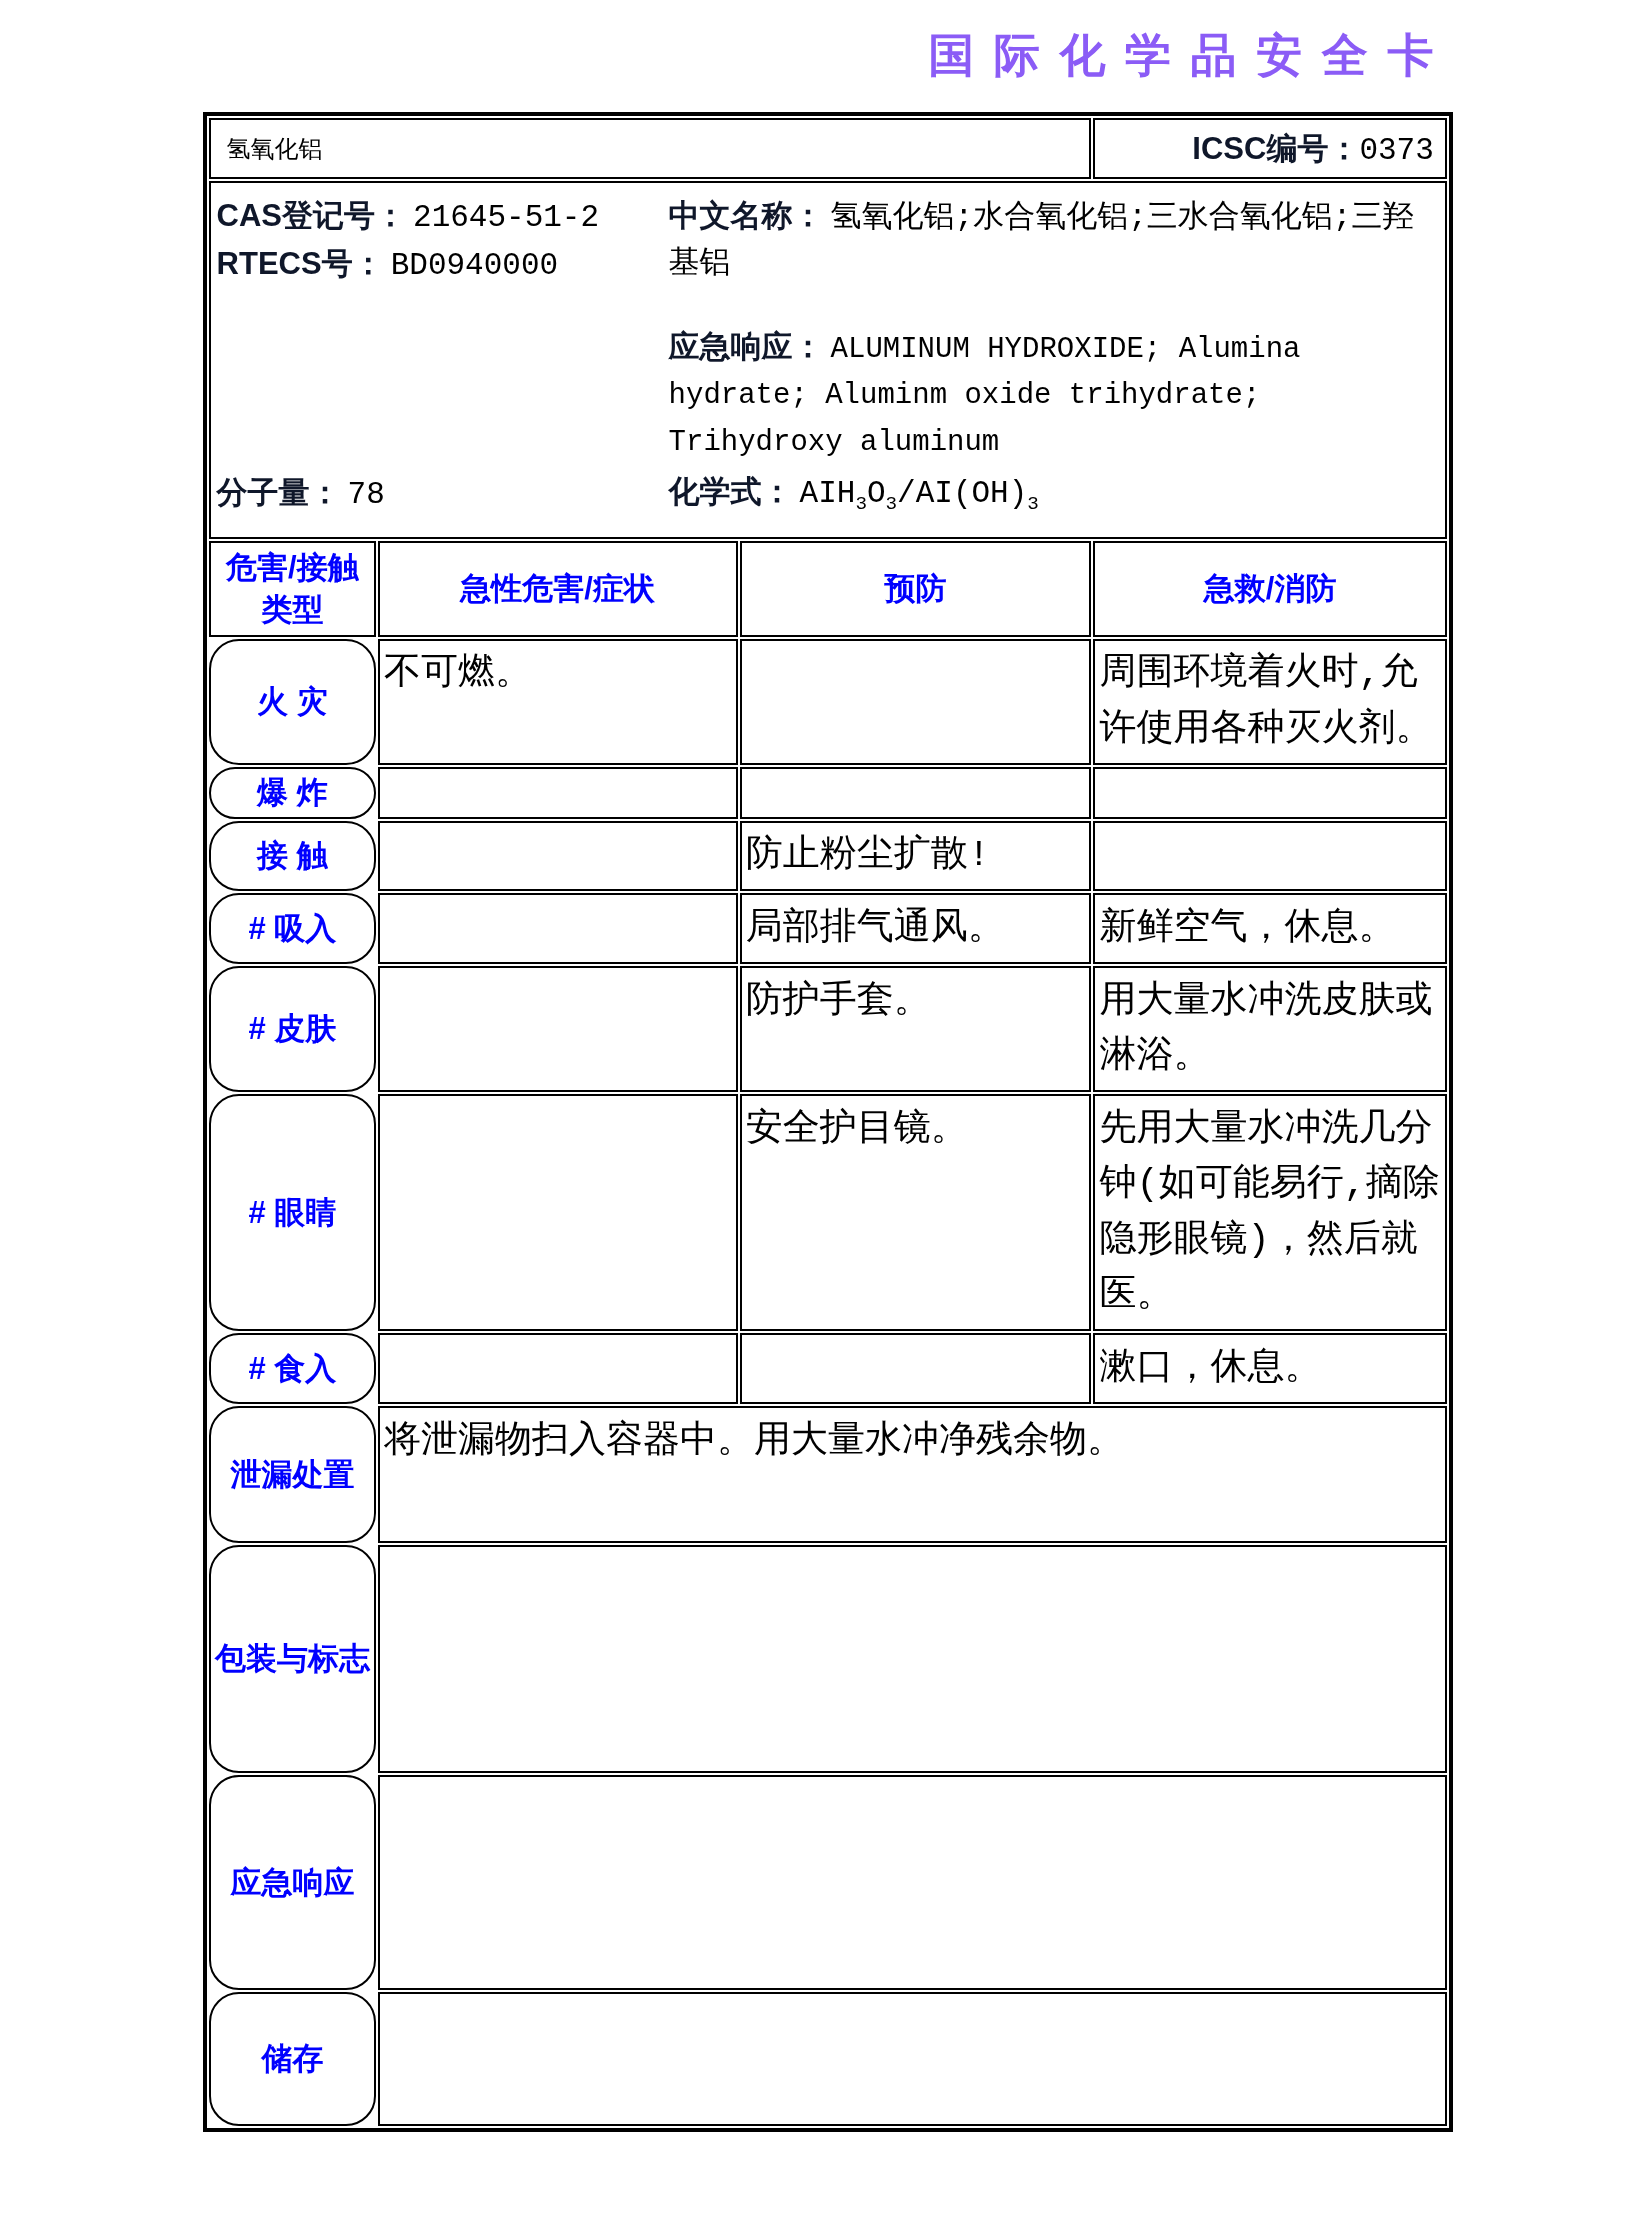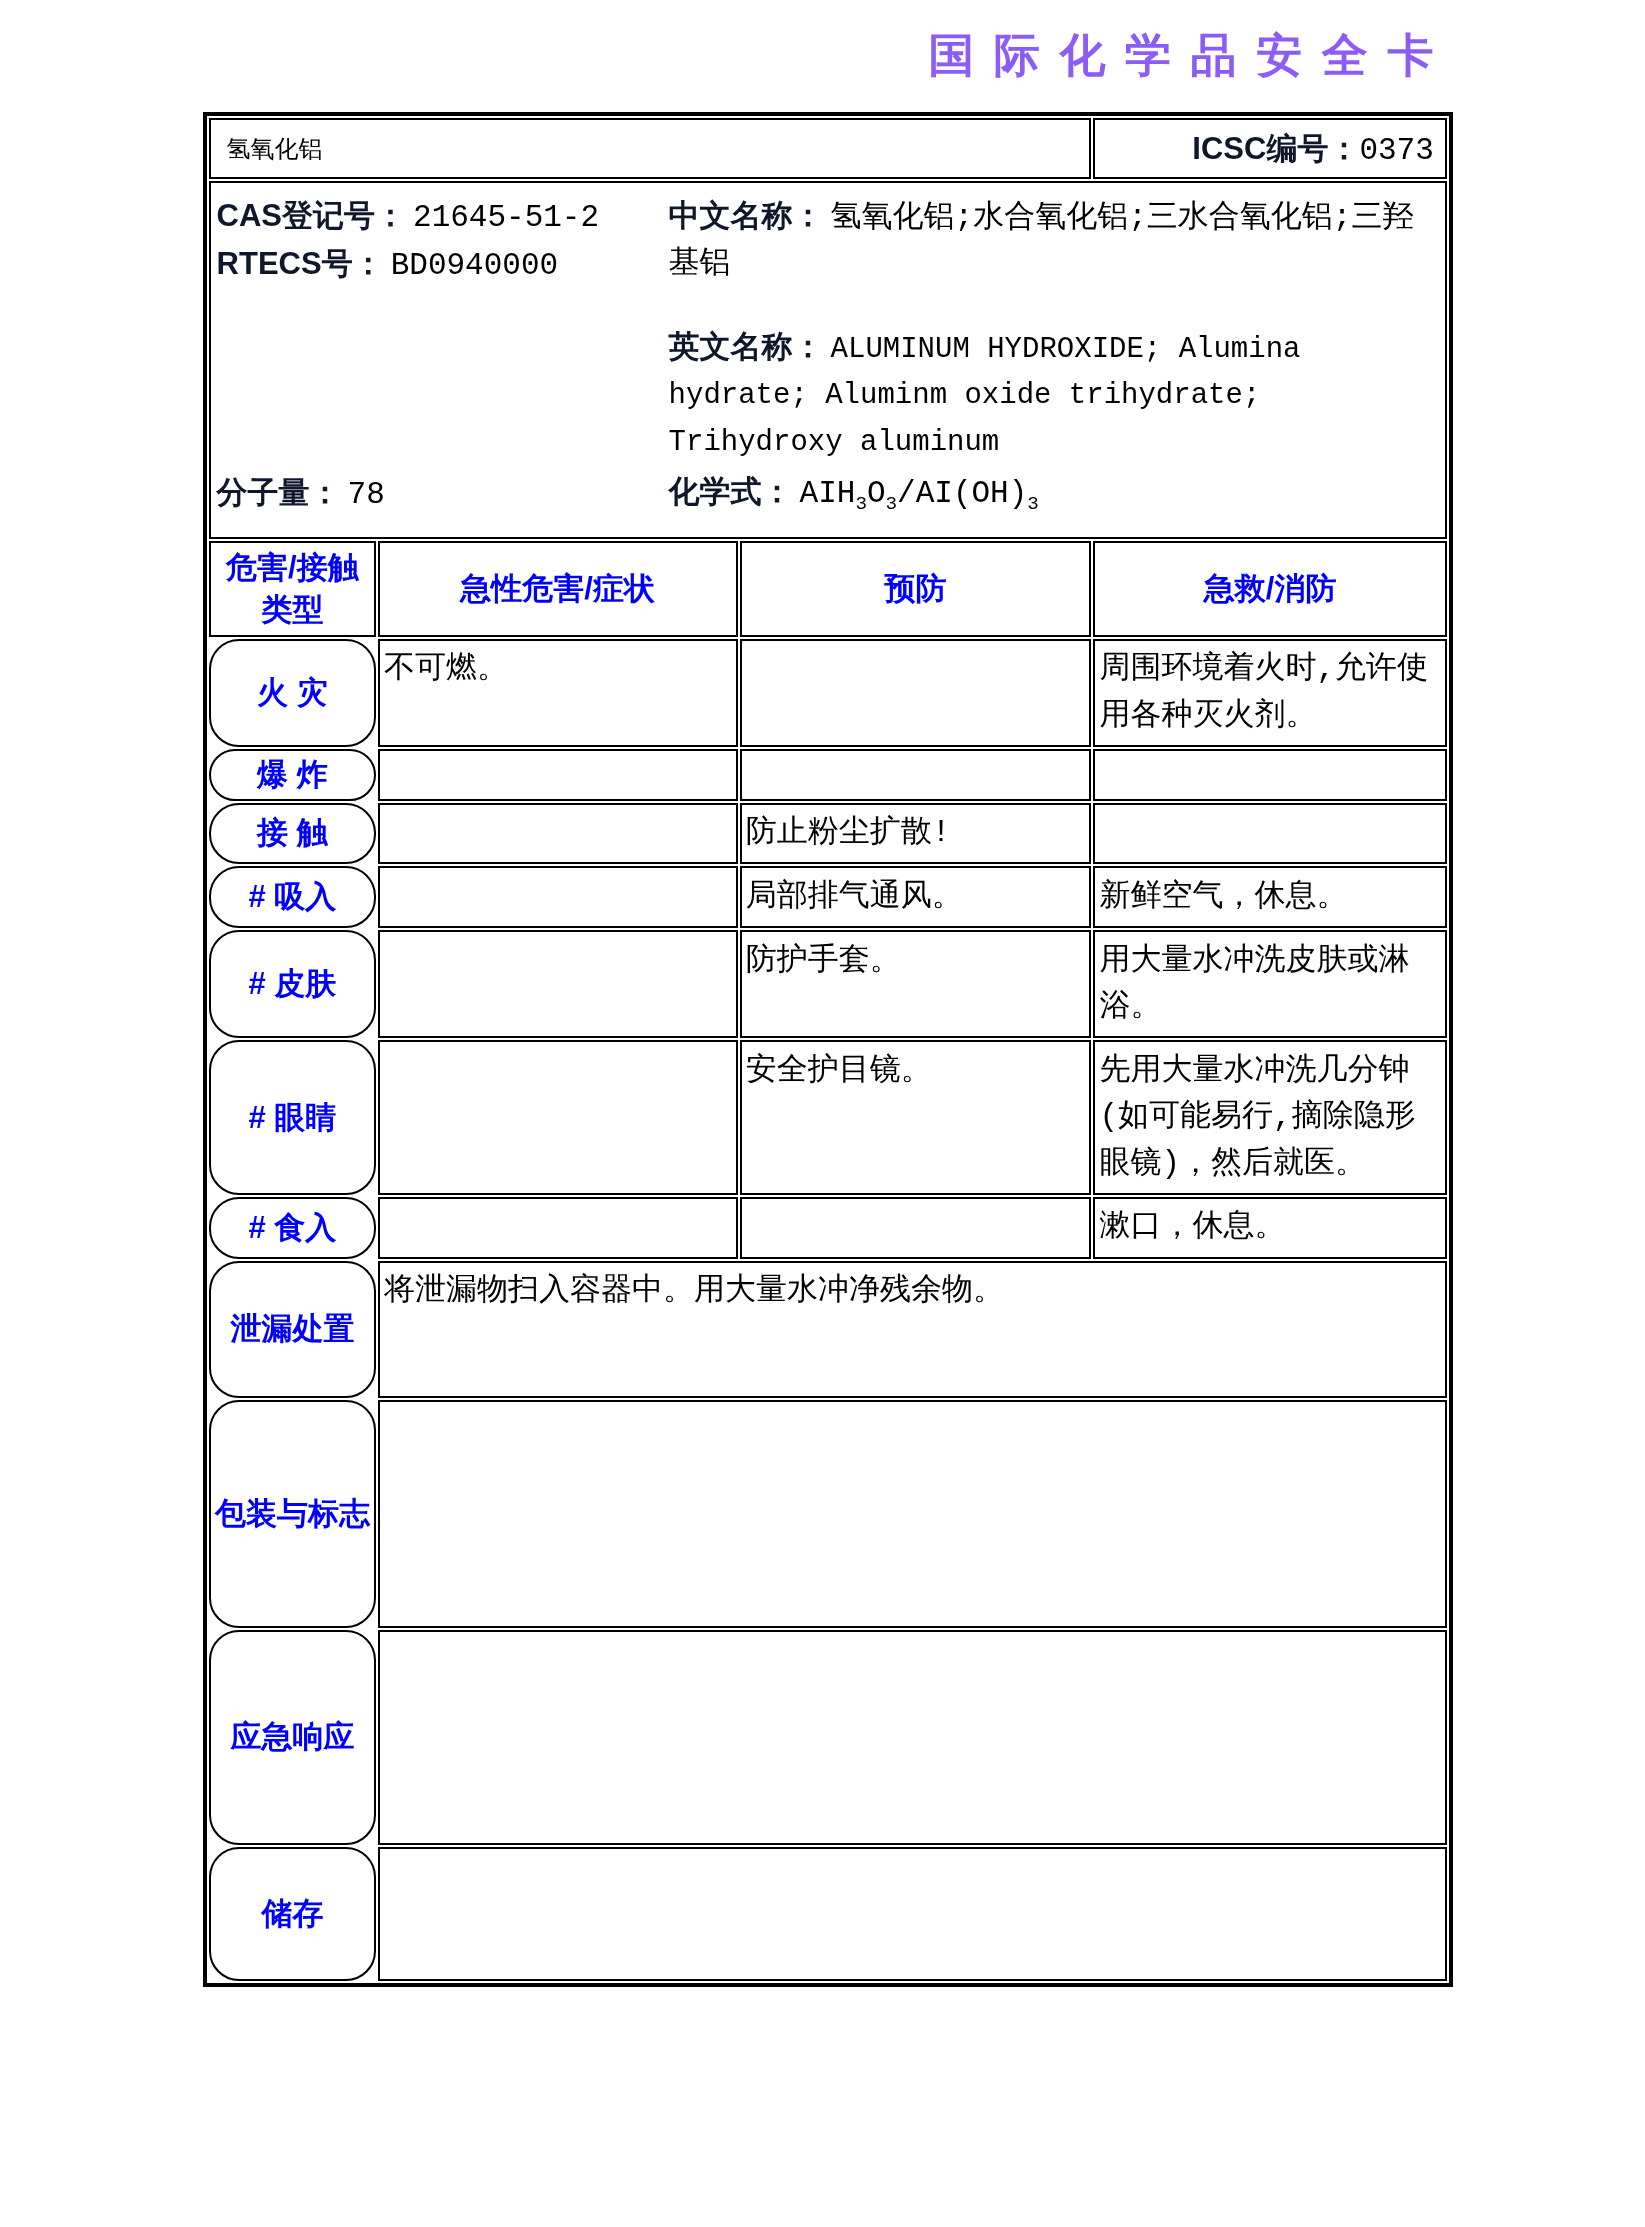--- a/index.html
+++ b/index.html
@@ -35,21 +35,21 @@
     font-size:31px;padding:2.8px 1.4px;border-radius:30px;
   }
   td.hd{
     text-align:center;vertical-align:middle;
     color:#0000FF;font-weight:bold;
     font-family:"Liberation Sans","DejaVu Sans",sans-serif;
     font-size:31px;padding:4.2px 2.8px;line-height:1.35;
   }
   td.con{
     vertical-align:top;text-align:left;
-    font-size:31px;line-height:1.5;
+    font-size:37px;line-height:1.5;
     padding:5.6px 4.2px;
   }
   td.namecell{
     vertical-align:middle;font-size:24px;padding:5.6px 4.2px 5.6px 15.4px;
   }
   td.icsccell{
     vertical-align:middle;font-size:31px;text-align:right;
     padding:5.6px 11.2px 5.6px 4.2px;white-space:nowrap;
   }
   .val{margin-left:7px;}
@@ -115,21 +115,21 @@
             </div>
             <div class="id-line bottomline">
               <span class="lbl">分子量：</span><span class="val">78</span>
             </div>
           </div>
           <div class="id-right">
             <div class="id-para">
               <span class="lbl">中文名称：</span><span class="val">氢氧化铝;水合氧化铝;三水合氧化铝;三羟基铝</span>
             </div>
             <div class="id-para" style="margin-top:36px;">
-              <span class="lbl">英文名称：</span><span class="val latin">ALUMINUM HYDROXIDE; Alumina hydrate; Aluminm oxide trihydrate; Trihydroxy aluminum</span>
+              <span class="lbl">应急响应：</span><span class="val latin">ALUMINUM HYDROXIDE; Alumina hydrate; Aluminm oxide trihydrate; Trihydroxy aluminum</span>
             </div>
             <div class="id-para bottomline">
               <span class="lbl">化学式：</span><span class="val">AIH<sub>3</sub>O<sub>3</sub>/AI(OH)<sub>3</sub></span>
             </div>
           </div>
         </div>
       </td>
     </tr>
 
     <tr class="rh-header">

